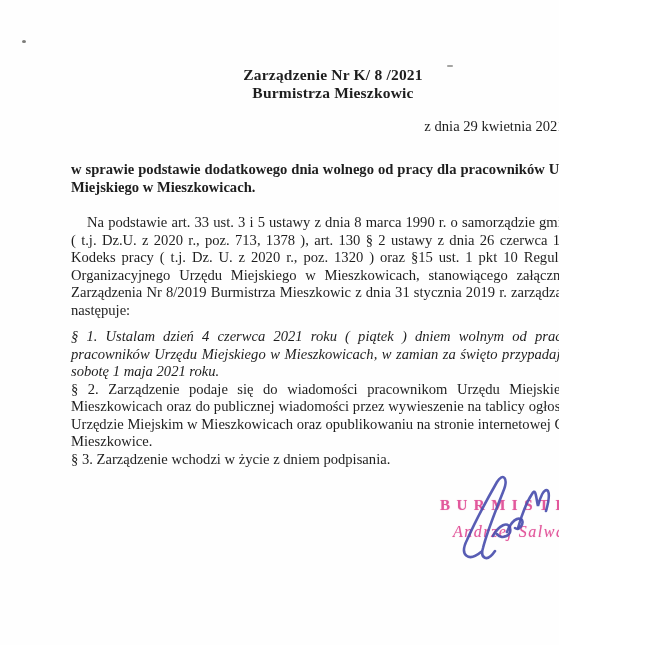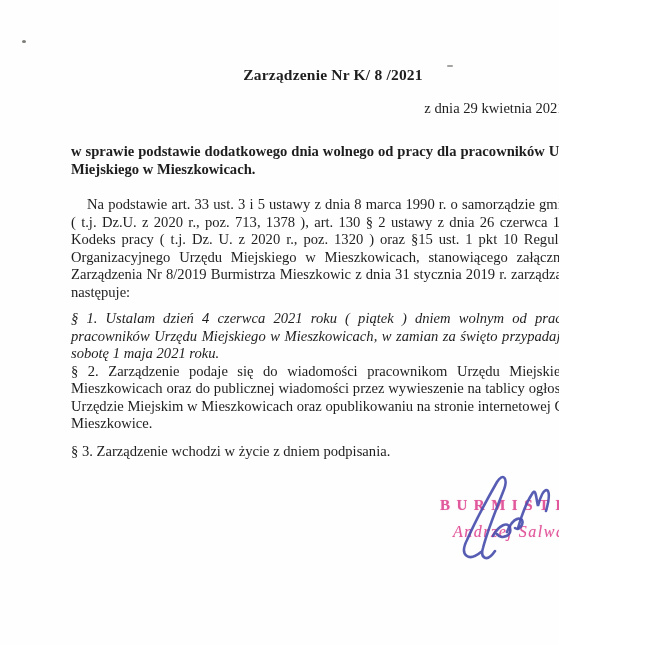--- a/index.html
+++ b/index.html
@@ -41,21 +41,21 @@
   }
   p.body-par {
     margin: 0;
     font-size: 14.6px;
     line-height: 17.5px;
     text-align: justify;
   }
   p.par-basis { margin-top: 18px; text-indent: 16px; }
   p.par-1 { margin-top: 9px; font-style: italic; }
   p.par-2 { margin-top: 0; }
-  p.par-3 { margin-top: 10px; }
+  p.par-3 { }
 
   .sig-block {
     position: absolute;
     left: 437px;
     top: 470px;
     width: 170px;
     height: 100px;
   }
   .stamp-title {
     position: absolute;
@@ -102,20 +102,21 @@
 </head>
 <body>
 
 <div class="page">
 
   <span class="speck speck-1"></span>
   <span class="speck speck-2"></span>
 
   <div class="content">
     <div class="title-line">Zarządzenie Nr  K/ 8 /2021</div>
+    <div class="title-line">Burmistrza Mieszkowic</div>
 
     <div class="date-line">z dnia 29 kwietnia 2021 roku</div>
 
     <div class="subject">w sprawie podstawie dodatkowego dnia wolnego od pracy dla pracowników Urzędu Miejskiego w Mieszkowicach.</div>
 
     <p class="body-par par-basis">Na podstawie art. 33 ust. 3 i 5 ustawy z dnia 8 marca 1990 r. o samorządzie gminnym ( t.j. Dz.U. z 2020 r., poz. 713, 1378 ),  art. 130 § 2 ustawy z dnia 26 czerwca 1974 r. Kodeks pracy  ( t.j. Dz. U. z 2020 r., poz. 1320 ) oraz §15 ust. 1 pkt 10 Regulaminu Organizacyjnego Urzędu Miejskiego w Mieszkowicach, stanowiącego załącznik do Zarządzenia Nr 8/2019 Burmistrza Mieszkowic z dnia 31 stycznia 2019 r. zarządzam, co następuje:</p>
     <p class="body-par par-1">§ 1. Ustalam dzień 4 czerwca 2021 roku ( piątek ) dniem wolnym od pracy dla pracowników Urzędu Miejskiego w Mieszkowicach, w zamian za święto przypadające w sobotę 1 maja 2021 roku.</p>
     <p class="body-par par-2">§ 2. Zarządzenie podaje się do wiadomości pracownikom Urzędu Miejskiego w Mieszkowicach oraz do publicznej wiadomości przez wywieszenie na tablicy ogłoszeń w Urzędzie Miejskim w Mieszkowicach oraz opublikowaniu na stronie internetowej Gminy Mieszkowice.</p>
     <p class="body-par par-3">§ 3. Zarządzenie wchodzi w życie z dniem podpisania.</p>
   </div>

